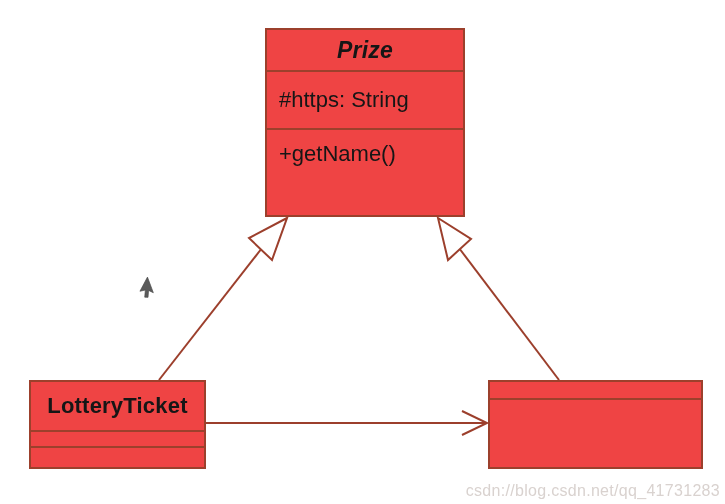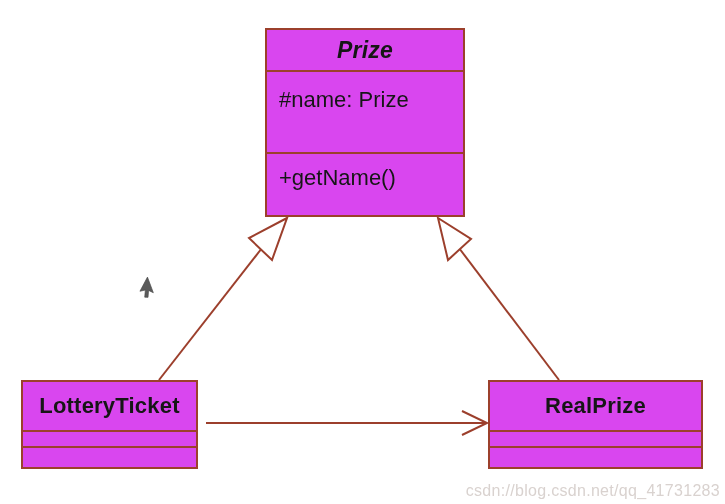--- a/index.html
+++ b/index.html
@@ -26,21 +26,21 @@
     fill: none;
   }
   .edges polygon.tri {
     fill: #ffffff;
     stroke: #9c3f2c;
     stroke-width: 2;
   }
   .uml-class {
     position: absolute;
     box-sizing: border-box;
-    background: #d946ef;
+    background: #ef4444;
     border: 2px solid #9c402c;
     display: flex;
     flex-direction: column;
     color: #161616;
   }
   .compartment {
     box-sizing: border-box;
     flex: 0 0 auto;
   }
   .compartment + .compartment {
@@ -69,24 +69,23 @@
   #prize-box .c-attrs {
     flex: 0 0 58px;
     display: flex;
     align-items: center;
     padding-left: 12px;
   }
   #prize-box .c-methods {
     flex: 1 1 auto;
     padding: 9px 0 0 12px;
     line-height: 30px;
-    margin-top: 24px;
   }
   
-  #lottery-box { left: 21px; top: 380px; width: 177px; height: 89px; }
+  #lottery-box { left: 29px; top: 380px; width: 177px; height: 89px; }
   #realprize-box { left: 488px; top: 380px; width: 215px; height: 89px; }
   .bottom-class .c-title { flex: 0 0 48px; }
   .bottom-class .c-empty-a { flex: 0 0 16px; }
   .bottom-class .c-empty-b { flex: 1 1 auto; }
   
   .cursor {
     position: absolute;
     left: 139px;
     top: 277px;
     filter: blur(0.7px);
@@ -122,35 +121,34 @@
 
     <g>
       <line x1="206" y1="423" x2="485" y2="423"></line>
       <polyline points="462,411 487,423 462,435"></polyline>
     </g>
   </svg>
 
   <div class="uml-class" id="prize-box">
     <div class="compartment c-title abstract-name">Prize</div>
     <div class="compartment c-attrs">
-      <div class="member">#name: Prize</div>
+      <div class="member">#https: String</div>
     </div>
     <div class="compartment c-methods">
       <div class="member">+getName()</div>
     </div>
   </div>
 
   <div class="uml-class bottom-class" id="lottery-box">
     <div class="compartment c-title">LotteryTicket</div>
     <div class="compartment c-empty-a"></div>
     <div class="compartment c-empty-b"></div>
   </div>
 
   <div class="uml-class bottom-class" id="realprize-box">
-    <div class="compartment c-title">RealPrize</div>
     <div class="compartment c-empty-a"></div>
     <div class="compartment c-empty-b"></div>
   </div>
 
   <svg class="cursor" width="24" height="26" viewBox="0 0 24 26">
     <g transform="rotate(28 10 10)">
       <path d="M4 2 L4 18 L8.2 14.4 L11 21 L14 19.6 L11.2 13.2 L16.5 13 Z" fill="#3f3f3f" stroke="#2a2a2a" stroke-width="0.6"></path>
     </g>
   </svg>
 

